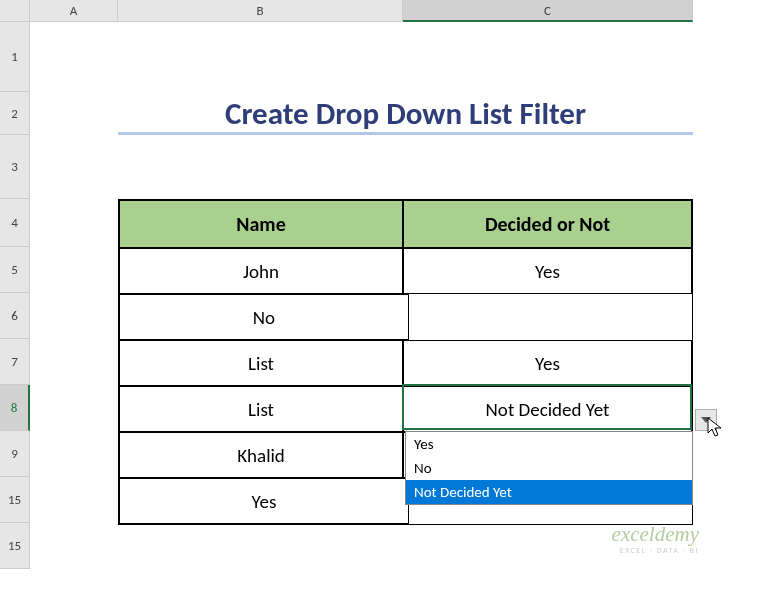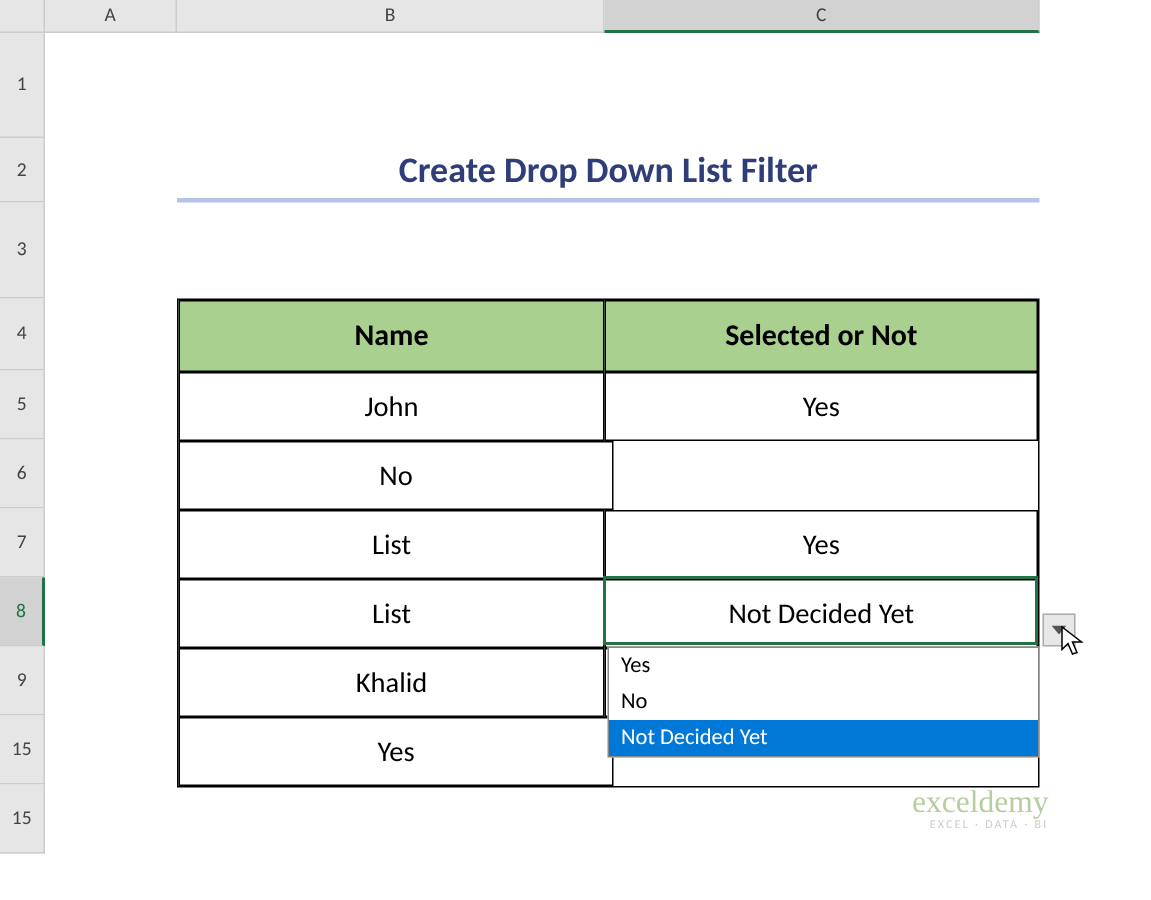--- a/index.html
+++ b/index.html
@@ -73,21 +73,21 @@
     top: 22px;
     left: 30px;
   }
   .title-cell {
     position: absolute;
     left: 88px;
     top: 70px;
     width: 575px;
     height: 43px;
     text-align: center;
-    font-size: 24px;
+    font-size: 31px;
     font-weight: bold;
     color: #2f3e78;
     border-bottom: 3px solid #b4c6e7;
     line-height: 43px;
   }
   .table {
     position: absolute;
     left: 88px;
     top: 177px;
     width: 575px;
@@ -153,20 +153,21 @@
   .watermark {
     position: absolute;
     right: 68px;
     bottom: 45px;
     text-align: right;
     z-index: 2;
   }
   .watermark .brand {
     font-size: 21px;
     color: #b5cda0;
+    font-style: italic;
     font-family: Georgia, serif;
   }
   .watermark .tagline {
     font-size: 8px;
     color: #ccc;
     letter-spacing: 1.5px;
     margin-top: -2px;
   }
 </style>
 </head>
@@ -195,21 +196,21 @@
       <div class="row-header" style="height: 46px;">15</div>
       <div class="row-header" style="height: 46px;">15</div>
     </div>
 
   <div class="grid">
     <div class="title-cell">Create Drop Down List Filter</div>
 
     <div class="table">
       <div class="table-row header-row" style="height:48px">
         <div class="table-cell cell-b">Name</div>
-        <div class="table-cell cell-c">Selected or Not</div>
+        <div class="table-cell cell-c">Decided or Not</div>
       </div>
       <div class="table-row">
         <div class="table-cell cell-b">John</div>
         <div class="table-cell cell-c">Yes</div>
       </div>
       <div class="table-row">
         <div class="table-cell cell-c">No</div>
       </div>
       <div class="table-row">
         <div class="table-cell cell-b">List</div>

